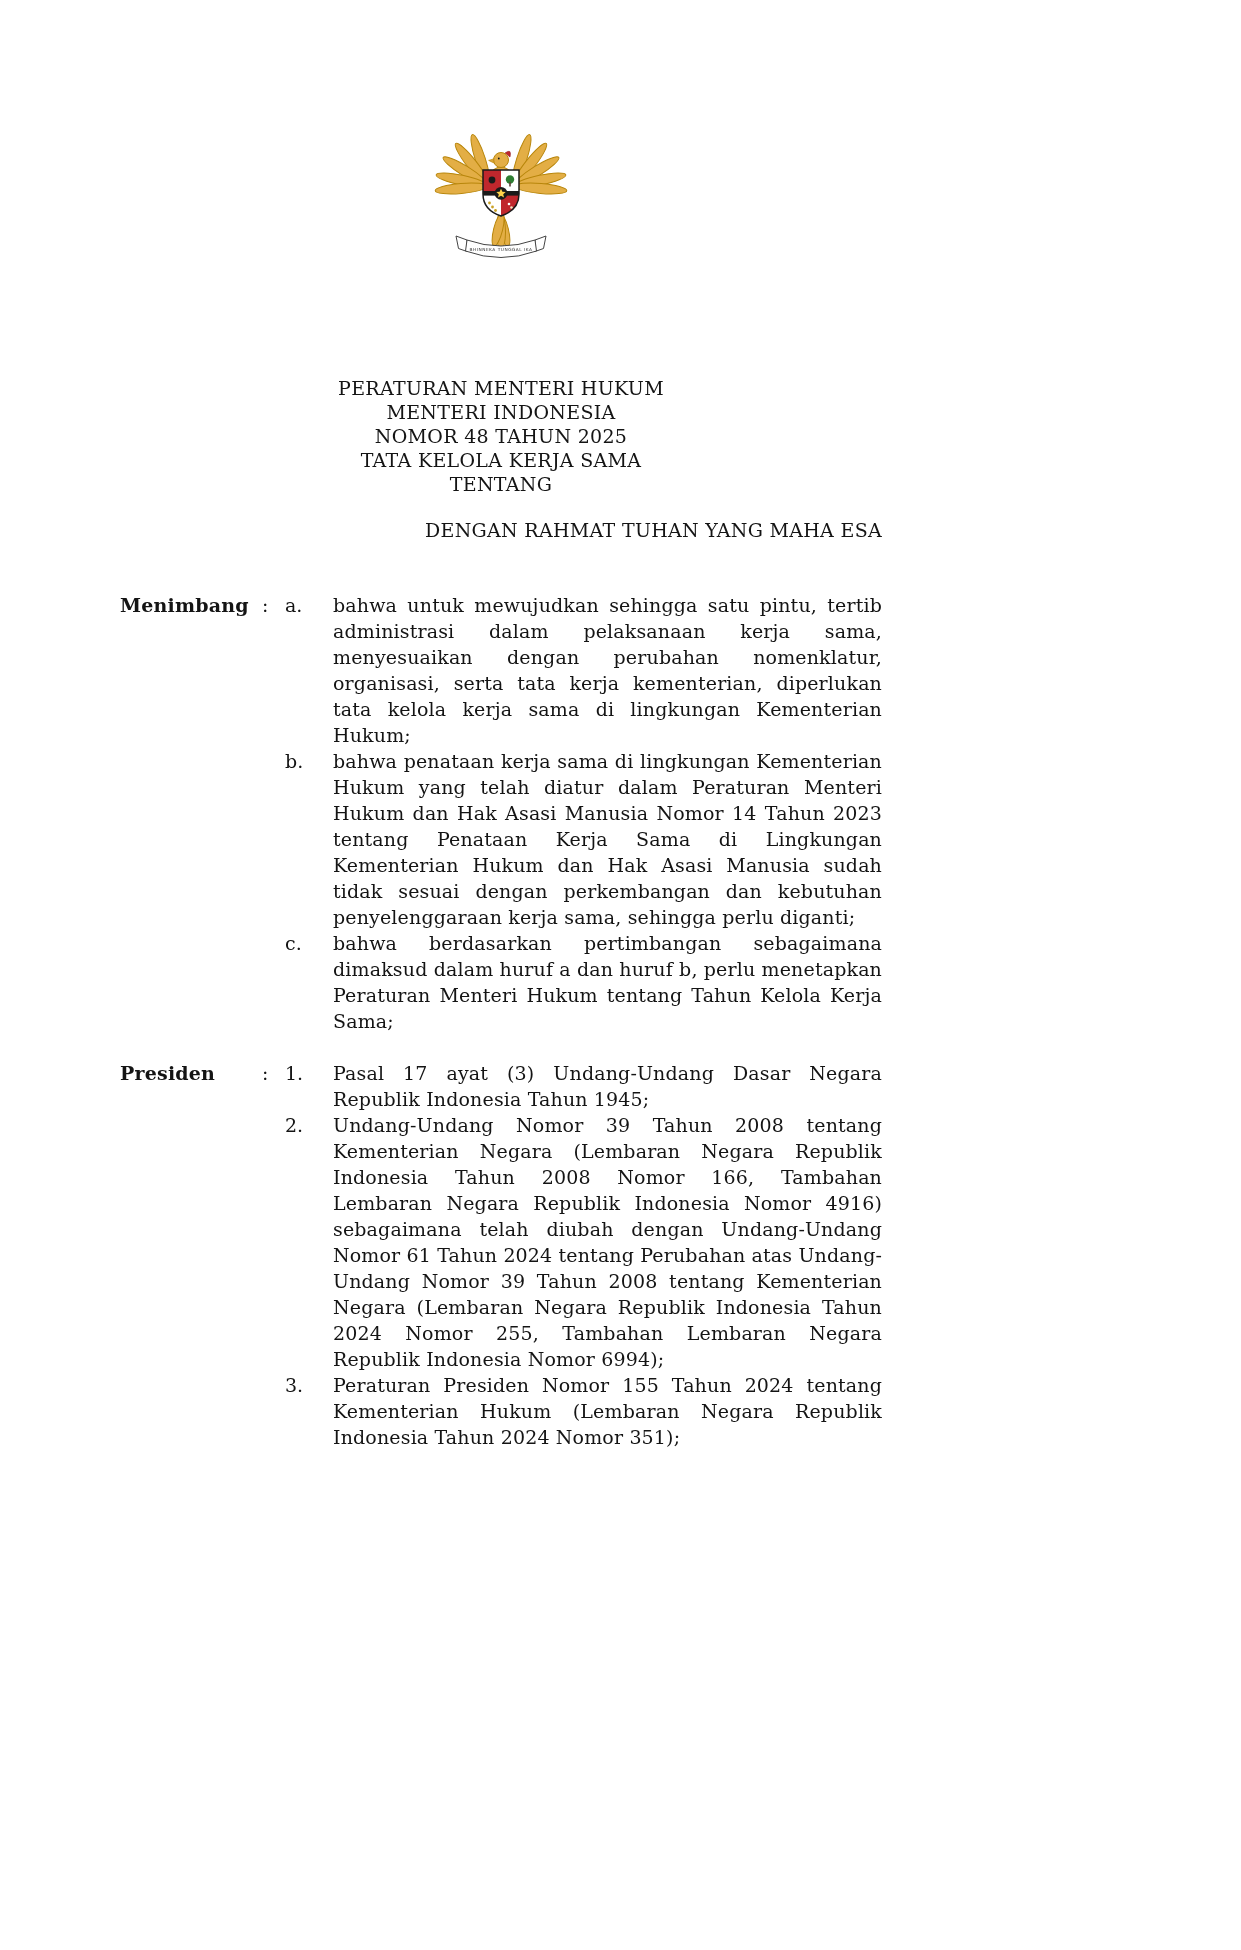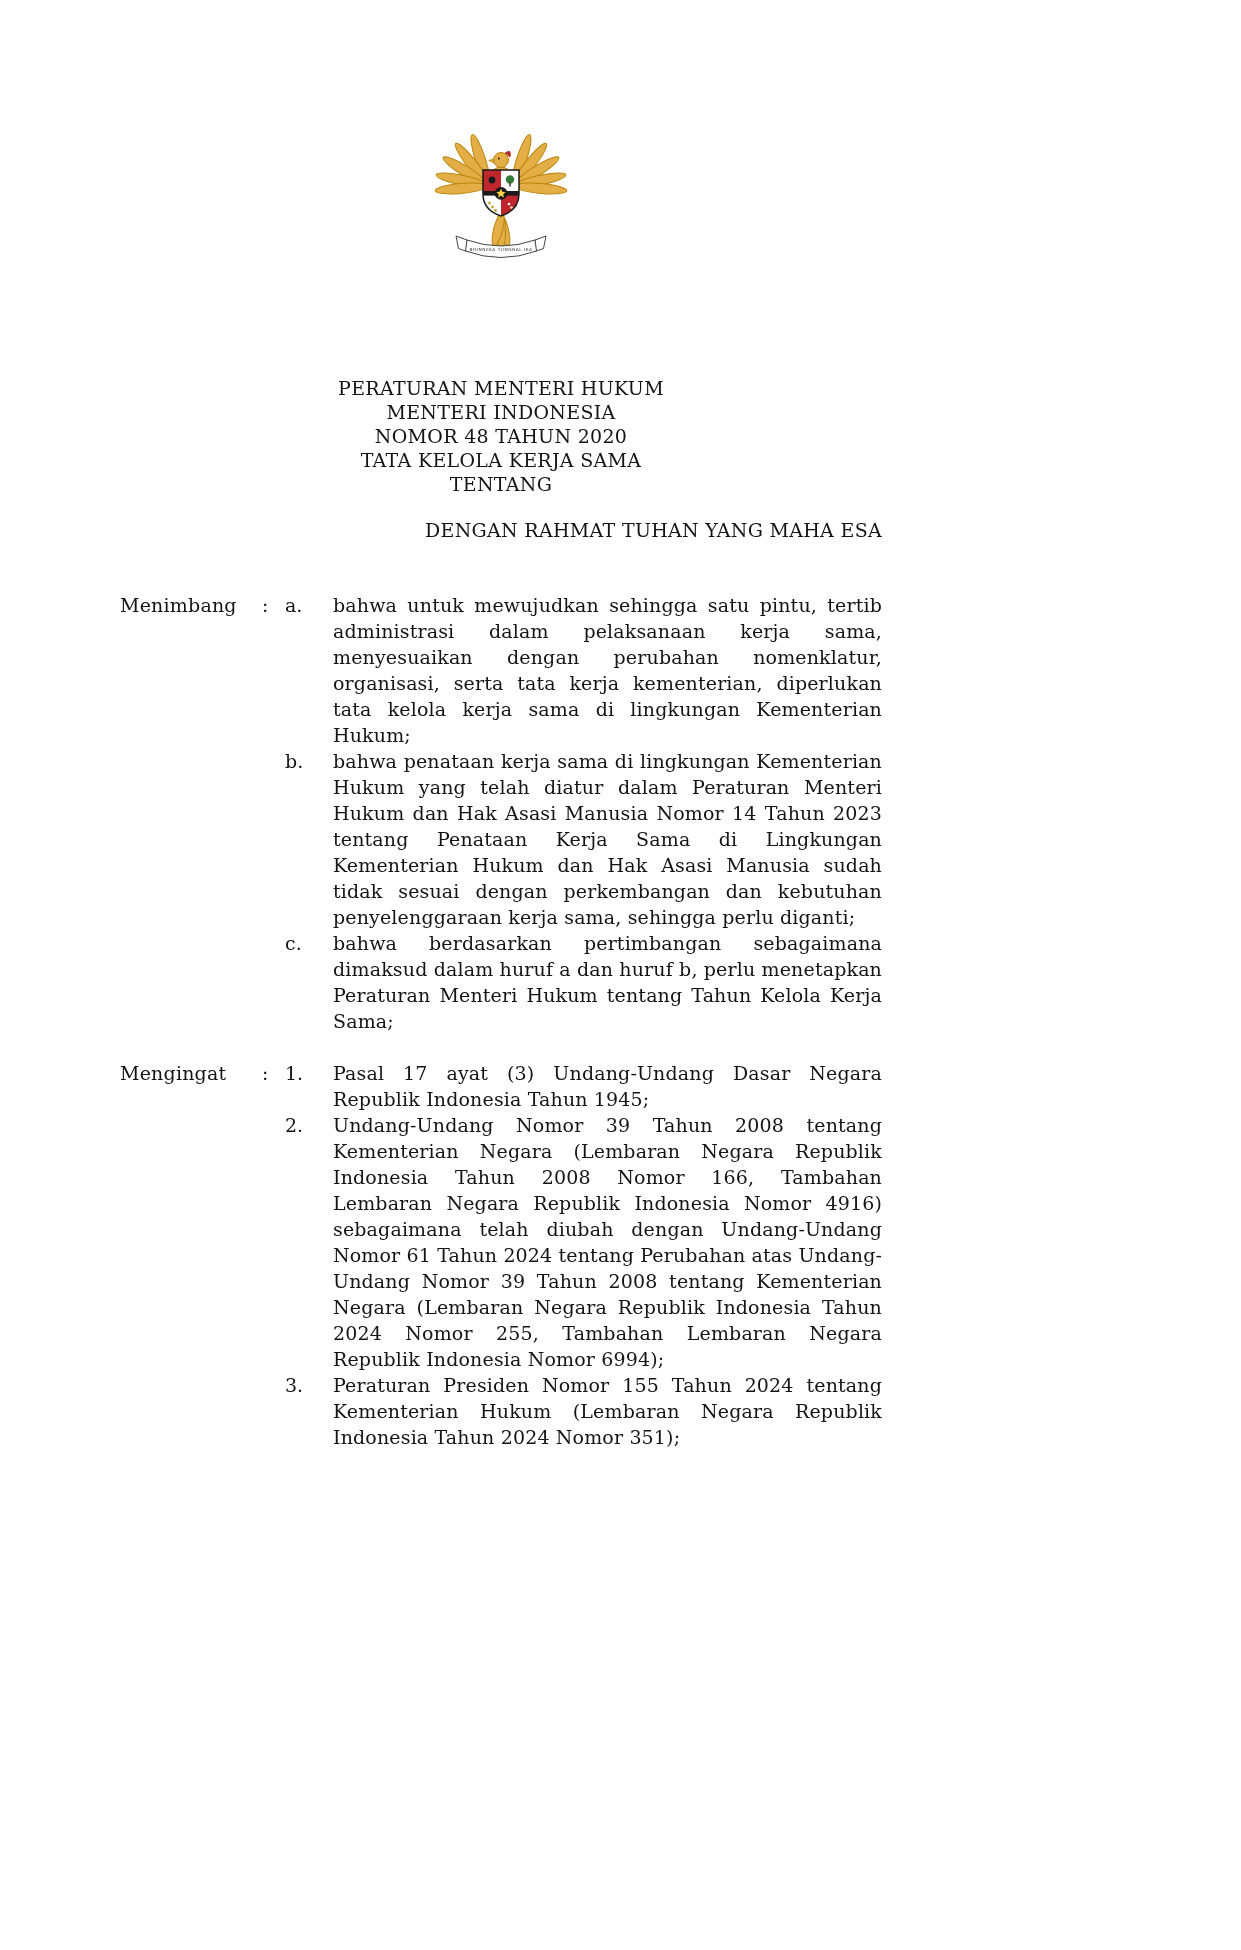--- a/index.html
+++ b/index.html
@@ -24,21 +24,21 @@
   .section {
     display: grid;
     grid-template-columns: 142px 23px 1fr;
     font-size: 19px;
     line-height: 26px;
     align-items: start;
   }
   .section.considering { margin-top: 50px; }
   .section.noting { margin-top: 26px; }
 
-  .sec-label { letter-spacing: 0.2px; }
+  .sec-label { letter-spacing: 0.2px; font-weight: bold; }
   .sec-colon { text-align: left; }
 
   .item { display: grid; grid-template-columns: 48px 1fr; }
   .item-marker { }
   .item-text { text-align: justify; letter-spacing: 0.15px; }
 </style>
 </head>
 <body>
 
 <div class="page">
@@ -111,21 +111,21 @@
           <path d="M102,128 l11,-4 -2.5,12.5 -8.5,3 z" fill="#ffffff" stroke="#444" stroke-width="1"></path>
           <path d="M34,128 Q68,140 102,128 L103.5,139 Q68,152 32.5,139 Z" fill="#ffffff" stroke="#444" stroke-width="1"></path>
           <text x="68" y="139.2" text-anchor="middle" font-size="4.3" letter-spacing="0.5" fill="#333" font-family="DejaVu Sans, sans-serif">BHINNEKA TUNGGAL IKA</text>
         </g>
       </svg>
     </div>
 
     <div class="title-block">
       <div class="title-line">PERATURAN MENTERI HUKUM</div>
       <div class="title-line">MENTERI INDONESIA</div>
-      <div class="title-line">NOMOR 48 TAHUN 2020</div>
+      <div class="title-line">NOMOR 48 TAHUN 2025</div>
       <div class="title-line">TATA KELOLA KERJA SAMA</div>
       <div class="title-line">TENTANG</div>
     </div>
 
     <div class="grace">DENGAN RAHMAT TUHAN YANG MAHA ESA</div>
 
     <div class="section considering">
       <div class="sec-label">Menimbang</div>
       <div class="sec-colon">:</div>
       <div class="items">
@@ -138,21 +138,21 @@
           <div class="item-text">bahwa penataan kerja sama di lingkungan Kementerian Hukum yang telah diatur dalam Peraturan Menteri Hukum dan Hak Asasi Manusia Nomor 14 Tahun 2023 tentang Penataan Kerja Sama di Lingkungan Kementerian Hukum dan Hak Asasi Manusia sudah tidak sesuai dengan perkembangan dan kebutuhan penyelenggaraan kerja sama, sehingga perlu diganti;</div>
         </div>
         <div class="item">
           <div class="item-marker">c.</div>
           <div class="item-text">bahwa berdasarkan pertimbangan sebagaimana dimaksud dalam huruf a dan huruf b, perlu menetapkan Peraturan Menteri Hukum tentang Tahun Kelola Kerja Sama;</div>
         </div>
       </div>
     </div>
 
     <div class="section noting">
-      <div class="sec-label">Mengingat</div>
+      <div class="sec-label">Presiden</div>
       <div class="sec-colon">:</div>
       <div class="items">
         <div class="item">
           <div class="item-marker">1.</div>
           <div class="item-text">Pasal 17 ayat (3) Undang-Undang Dasar Negara Republik Indonesia Tahun 1945;</div>
         </div>
         <div class="item">
           <div class="item-marker">2.</div>
           <div class="item-text">Undang-Undang Nomor 39 Tahun 2008 tentang Kementerian Negara (Lembaran Negara Republik Indonesia Tahun 2008 Nomor 166, Tambahan Lembaran Negara Republik Indonesia Nomor 4916) sebagaimana telah diubah dengan Undang-Undang Nomor 61 Tahun 2024 tentang Perubahan atas Undang-Undang Nomor 39 Tahun 2008 tentang Kementerian Negara (Lembaran Negara Republik Indonesia Tahun 2024 Nomor 255, Tambahan Lembaran Negara Republik Indonesia Nomor 6994);</div>
         </div>

